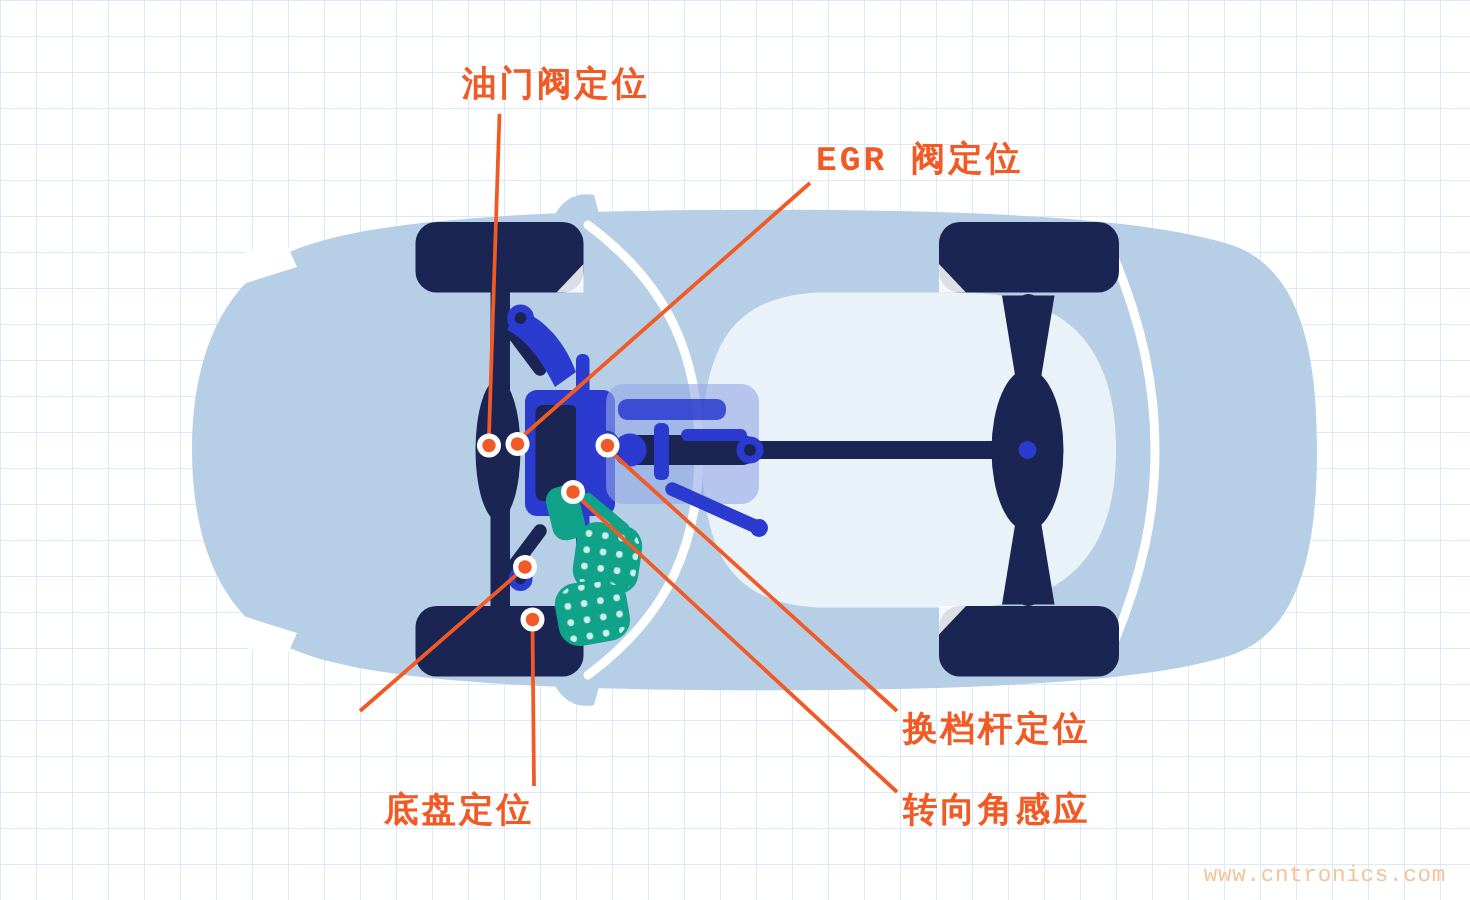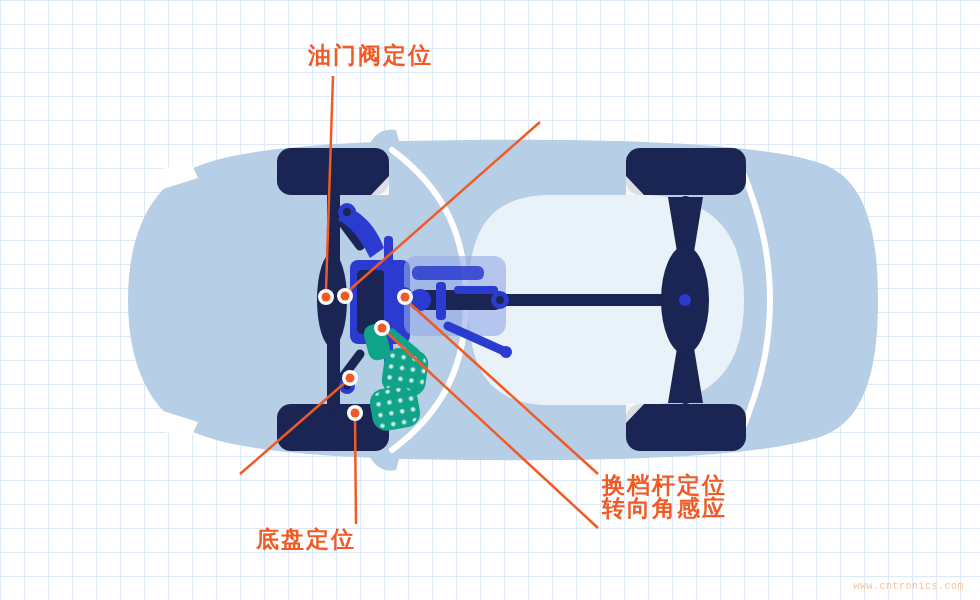--- a/index.html
+++ b/index.html
@@ -10,21 +10,21 @@
       linear-gradient(to bottom,#dde9f6 1px,transparent 1px);
     background-size:24px 24px;
     font-family:Liberation Mono, monospace;
   }
   .diagram-svg{position:absolute;left:0;top:0;}
   .callout-label{
     position:absolute;font-weight:700;font-size:23px;letter-spacing:2px;
     color:#F15A24;white-space:nowrap;line-height:1.2;
   }
   .watermark{
-    position:absolute;right:16px;bottom:8px;font-size:10px;letter-spacing:.5px;
+    position:absolute;right:16px;bottom:8px;font-size:15px;letter-spacing:.5px;
     color:#F3C49B;font-weight:400;
   }
 </style>
 </head>
 <body>
 
 <div class="canvas">
 
   <svg class="diagram-svg" width="980" height="600" viewBox="0 0 980 600">
     <defs>
@@ -139,23 +139,24 @@
       </g>
       <g>
         <circle cx="355" cy="413" r="8" fill="#FFFFFF"></circle>
           <circle cx="355" cy="413" r="4.5" fill="#F15A24"></circle>
       </g>
     </g>
   </svg>
 
   <div class="callout-label" style="left:308px;top:44px">油门阀定位</div>
 
+  <div class="callout-label" style="left:544px;top:94px">EGR 阀定位</div>
 
 
   <div class="callout-label" style="left:602px;top:474px">换档杆定位</div>
 
   <div class="callout-label" style="left:256px;top:528px">底盘定位</div>
 
-  <div class="callout-label" style="left:602px;top:497px">转向角感应</div>
+  <div class="callout-label" style="left:602px;top:528px">转向角感应</div>
 
   <div class="watermark">www.cntronics.com</div>
 
 </div>
 
 </body></html>

